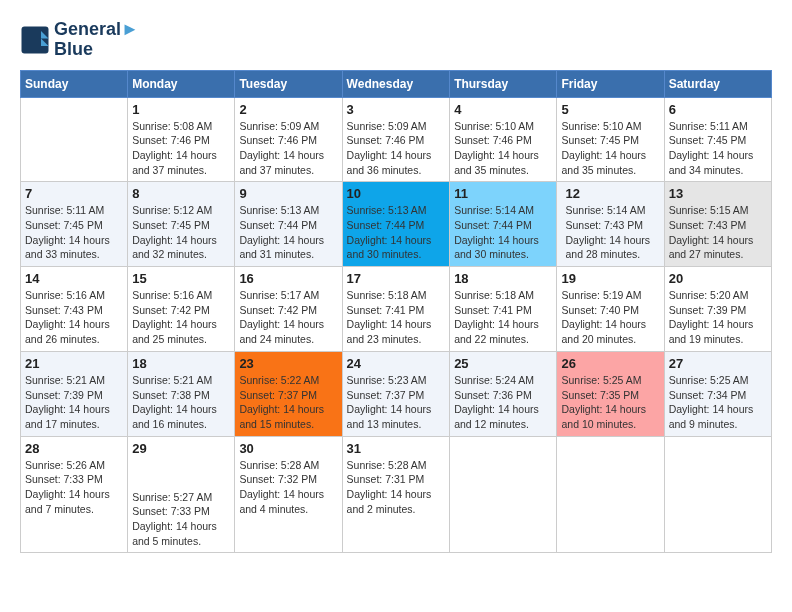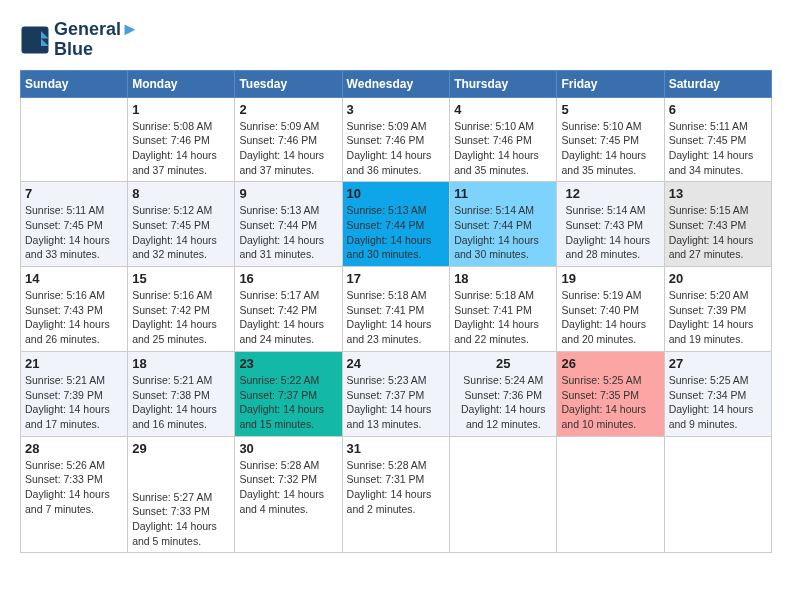--- a/index.html
+++ b/index.html
@@ -276,35 +276,35 @@
 Daylight: 14 hours
 and 17 minutes.</div>
         </td>
         <td style="background: rgb(240, 244, 250);">
           <span class="day-number">18</span>
           <div class="day-info" style="white-space: pre-line;">Sunrise: 5:21 AM
 Sunset: 7:38 PM
 Daylight: 14 hours
 and 16 minutes.</div>
         </td>
-        <td style="background: #14b8a6;">
+        <td style="background: #f97316;">
           <span class="day-number">23</span>
           <div class="day-info" style="white-space: pre-line;">Sunrise: 5:22 AM
 Sunset: 7:37 PM
 Daylight: 14 hours
 and 15 minutes.</div>
         </td>
         <td style="background: rgb(240, 244, 250);">
           <span class="day-number">24</span>
           <div class="day-info" style="white-space: pre-line;">Sunrise: 5:23 AM
 Sunset: 7:37 PM
 Daylight: 14 hours
 and 13 minutes.</div>
         </td>
-        <td style="background: rgb(240, 244, 250); text-align: center;">
+        <td style="background: rgb(240, 244, 250);">
           <span class="day-number">25</span>
           <div class="day-info" style="white-space: pre-line;">Sunrise: 5:24 AM
 Sunset: 7:36 PM
 Daylight: 14 hours
 and 12 minutes.</div>
         </td>
         <td style="background: #fca5a5;">
           <span class="day-number">26</span>
           <div class="day-info" style="white-space: pre-line;">Sunrise: 5:25 AM
 Sunset: 7:35 PM

